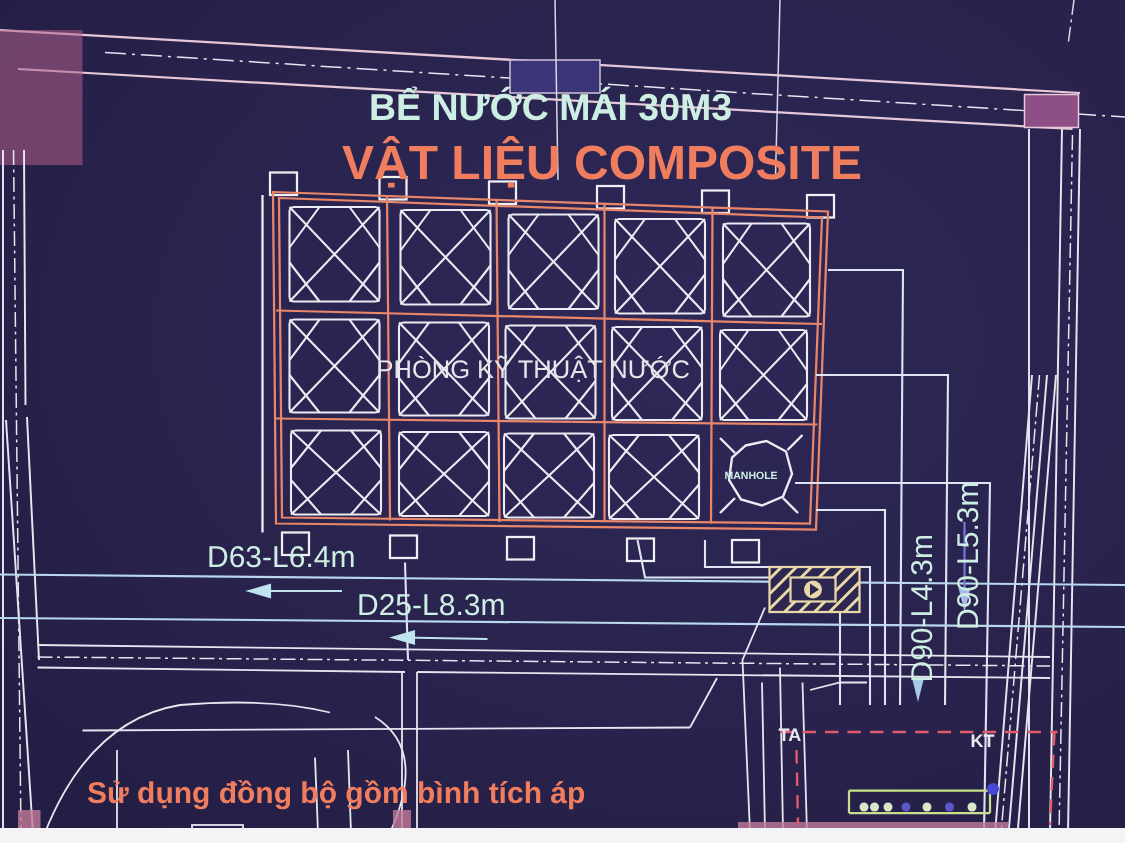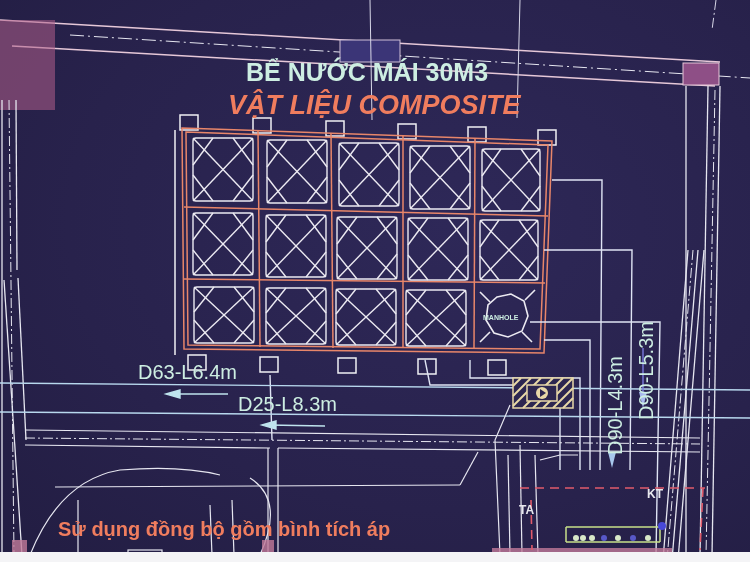--- a/index.html
+++ b/index.html
@@ -6,21 +6,21 @@
     body {
       width: 750px; height: 562px; overflow: hidden;
       background: #2a2450;
       font-family: "Liberation Sans", sans-serif;
     }
     .canvas { position: absolute; left: 0; top: 0; width: 750px; height: 562px;
       background: radial-gradient(ellipse at 60% 40%, #2e2858 0%, #28224c 60%, #221d42 100%); }
     svg { position: absolute; left: 0; top: 0; }
     .txt { position: absolute; white-space: nowrap; font-weight: bold; line-height: 1; }
     .title { color: #cdeee2; font-size: 25px; letter-spacing: 0px; }
-    .subtitle { color: #f07d5e; font-size: 27px; font-style: italic; }
+    .subtitle { color: #f07d5e; font-size: 32px; }
     .room { color: #e6e6ea; font-size: 17px; font-weight: normal; }
     .pipe { color: #cdeee2; font-size: 20px; font-weight: normal; }
     .pump-title { color: #cdeee2; font-size: 22px; }
     .pump-spec { color: #f07d5e; font-size: 20px; }
     .small { color: #e8e8ee; font-size: 12px; font-weight: bold; }
     .manhole { color: #cdeee2; font-size: 7px; font-weight: bold; }
     .vert { transform-origin: left top; transform: rotate(-90deg); }
     .whitebar { position: absolute; left: 0; top: 552px; width: 750px; height: 10px; background: #f4f4f6; }
   </style>
 </head>
@@ -333,26 +333,27 @@
       <circle cx="604" cy="538" r="3" fill="#5858c8"></circle>
       <circle cx="618" cy="538" r="3" fill="#d8e8c8"></circle>
       <circle cx="633" cy="538" r="3" fill="#5858c8"></circle>
       <circle cx="648" cy="538" r="3" fill="#d8e8c8"></circle>
       <circle cx="662" cy="526" r="4" fill="#4848d8"></circle>
     </g>
   </svg>
 
   <div class="txt title" style="left:246px; top:60px;">BỂ NƯỚC MÁI 30M3</div>
   <div class="txt subtitle" style="left:228px; top:92px;">VẬT LIỆU COMPOSITE</div>
+  <div class="txt room" style="left:251px; top:238px;">PHÒNG KỸ THUẬT NƯỚC</div>
   <div class="txt manhole" style="left:483px; y:0; top:314px;">MANHOLE</div>
 
   <div class="txt pipe" style="left:138px; top:362px;">D63-L6.4m</div>
   <div class="txt pipe" style="left:238px; top:394px;">D25-L8.3m</div>
   <div class="txt pipe vert" style="left:605px; top:455px;">D90-L4.3m</div>
   <div class="txt pipe vert" style="left:636px; top:420px;">D90-L5.3m</div>
 
   <div class="txt pump-spec" style="left:58px; top:519px;">Sử dụng đồng bộ gồm bình tích áp</div>
 
-  <div class="txt small" style="left:519px; top:504px;">TA</div>
+  <div class="txt small" style="left:519px; top:484px;">TA</div>
   <div class="txt small" style="left:614px; top:488px;margin-left:33px;">KT</div>
 
   <div class="whitebar"></div>
 </div>
 
 </body></html>

